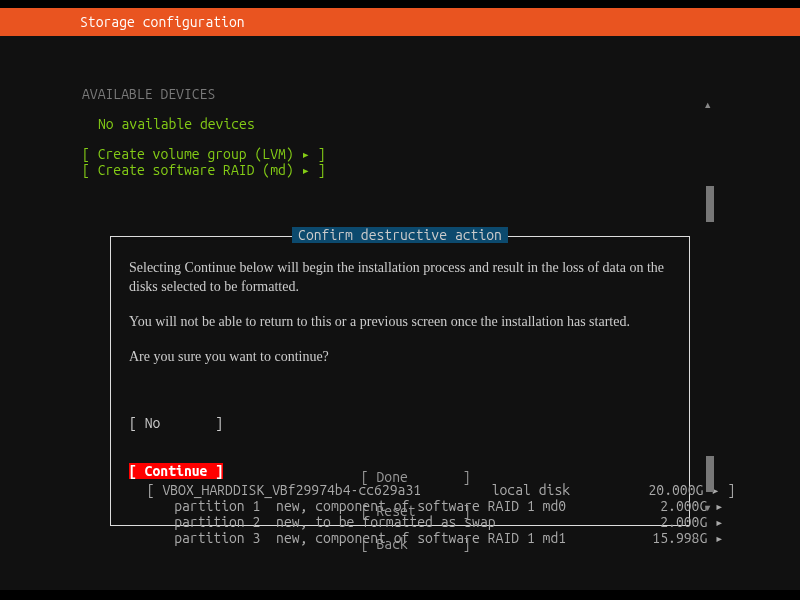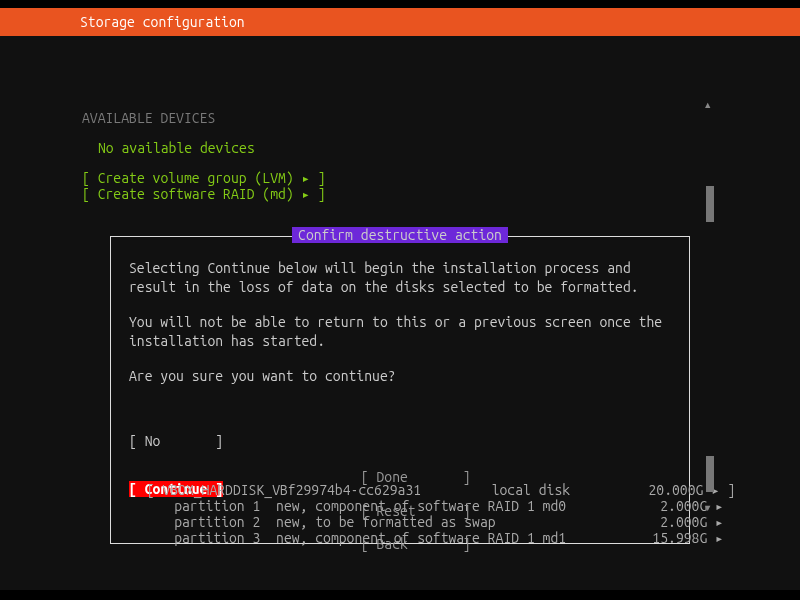--- a/index.html
+++ b/index.html
@@ -29,21 +29,20 @@
     position: absolute;
     top: 36px; left: 0; right: 0; bottom: 10px;
     background: #111;
     padding-top: 50px;
   }
   .dim { color: #84cc16; }
   .section-header {
     color: #7a7a7a;
     padding-left: 82px;
     margin-bottom: 14px;
-    margin-top: 24px;
   }
   .line { padding-left: 82px; white-space: pre; }
   .line.indent { padding-left: 98px; }
   .scroll-up {
     position: absolute; top: 60px; right: 88px; color: #888;
   }
   .scroll-down {
     position: absolute; bottom: 75px; right: 88px; color: #888;
   }
   .scroll-thumb-top {
@@ -66,24 +65,24 @@
     background: #111;
     padding: 22px 18px 14px 18px;
     color: #ccc;
   }
   .dialog-title {
     position: absolute;
     top: -10px; left: 0; right: 0;
     text-align: center;
   }
   .dialog-title span {
-    background: #6d28d9;
+    background: #0c4a6e;
     padding: 0 6px;
   }
-  .dialog p { margin-bottom: 16px; line-height: 1.35; }
+  .dialog p { margin-bottom: 16px; line-height: 1.35; font-family: Liberation Serif, serif; }
   .dialog-buttons {
     text-align: left;
     white-space: pre;
   }
   .btn-row { display: block; }
   .btn-sel {
     background: #ff0000;
     color: #fff;
     font-weight: bold;
   }

